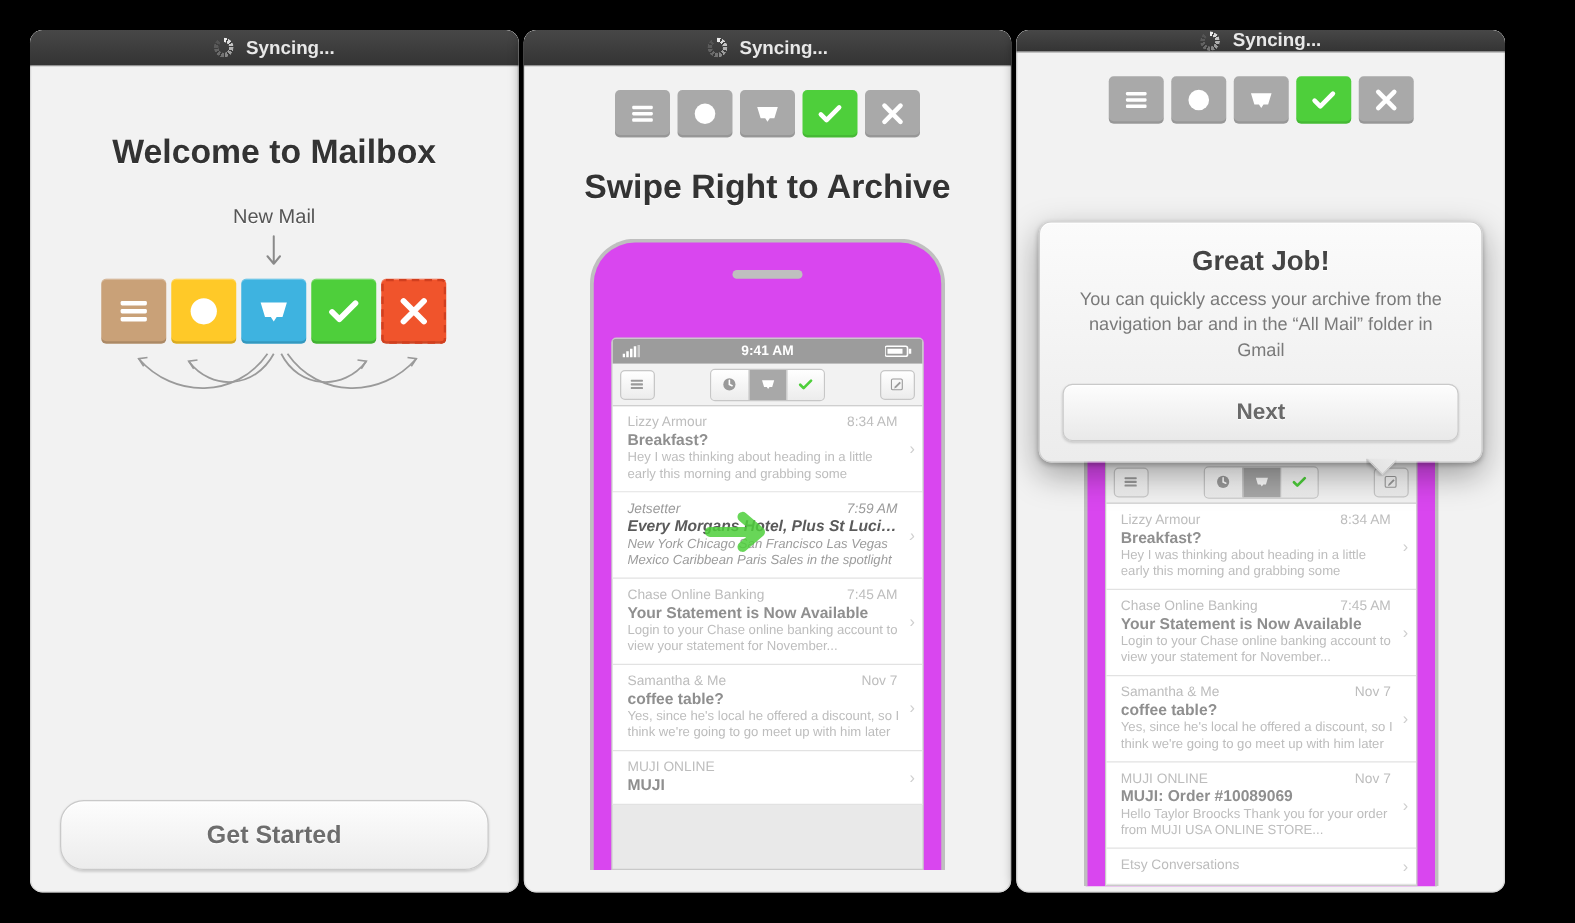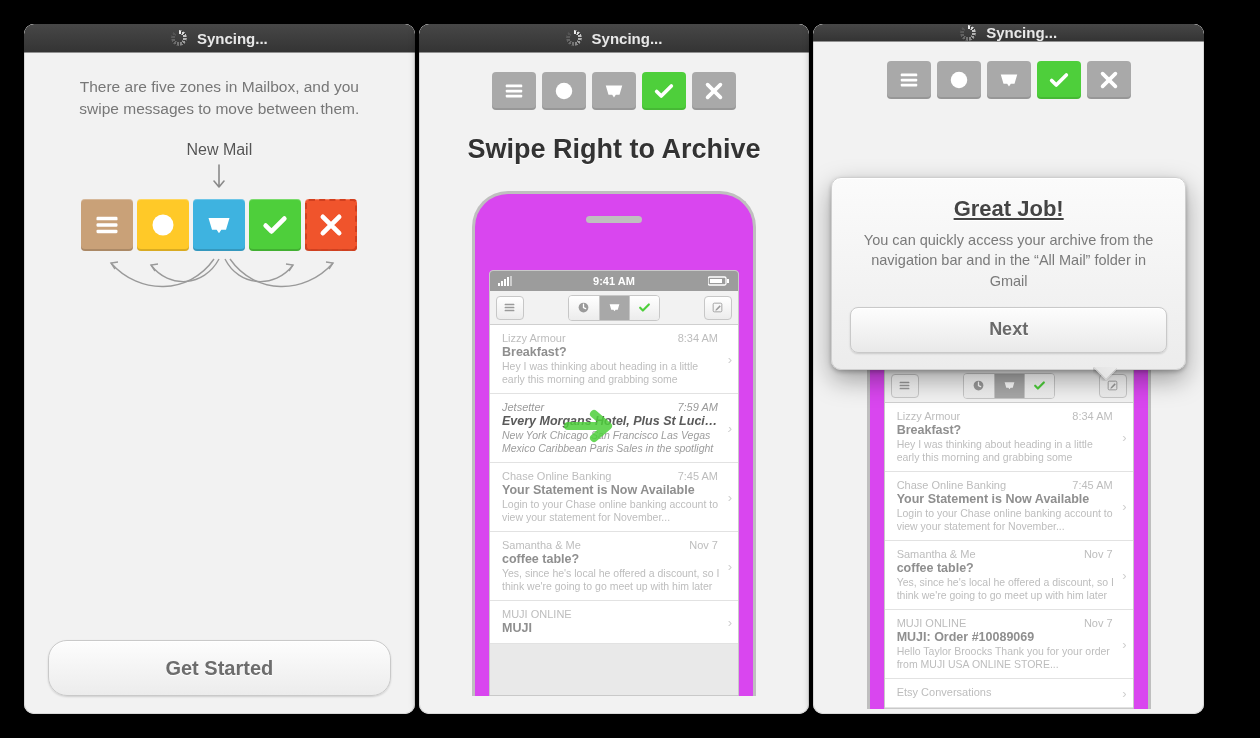--- a/index.html
+++ b/index.html
@@ -140,21 +140,21 @@
   .mail-row.hl .prev{color:#9c9c9c;}
   .swipe-cursor{position:absolute;left:42%;top:50%;transform:translate(-50%,-50%);pointer-events:none;}
 
   
   .popover{
     position:absolute;left:18px;right:18px;top:136px;background:linear-gradient(#fbfbfb,#ececec);
     border:1px solid #cfcfcf;border-radius:10px;padding:18px 18px 16px;
     box-shadow:0 10px 26px rgba(0,0,0,.35), 0 2px 4px rgba(0,0,0,.25), inset 0 1px 0 #fff;
     z-index:5;
   }
-  .popover h2{margin:0 0 8px;text-align:center;font-size:22px;color:#444;text-shadow:0 1px 0 #fff;text-decoration:underline;}
+  .popover h2{margin:0 0 8px;text-align:center;font-size:22px;color:#444;text-shadow:0 1px 0 #fff;}
   .popover p{margin:0 auto 16px;max-width:310px;text-align:center;color:#7a7a7a;font-size:14.5px;line-height:1.4;}
   .popover .next{height:46px;border-radius:8px;background:linear-gradient(#fdfdfd,#e9e9e9);border:1px solid var(--btn-border);
     display:flex;align-items:center;justify-content:center;font-size:18px;font-weight:700;color:#6a6a6a;
     box-shadow:0 1px 2px rgba(0,0,0,.15),inset 0 1px 0 #fff;text-shadow:0 1px 0 #fff;cursor:pointer;}
   .popover-tail{position:absolute;bottom:-12px;right:68px;width:24px;height:14px;overflow:hidden;}
   .popover-tail::before{content:"";position:absolute;width:18px;height:18px;background:linear-gradient(#ececec,#e4e4e4);
     border:1px solid #cfcfcf;transform:rotate(45deg);top:-11px;left:3px;box-shadow:0 2px 3px rgba(0,0,0,.2);}
   .screen3 .phone{margin-top:160px;}
 </style>
 </head>
@@ -200,21 +200,21 @@
 </svg>
 
 <div class="stage">
 
   <div class="screen">
     <div class="statusbar">
       <span class="spinner"></span>
       <span>Syncing...</span>
     </div>
     <div class="content">
-      <p class="subtitle">There are five zones in Mailbox, and you swipe messages to move between them.</p>
+      <h1 class="title">Welcome to Mailbox</h1>
 
       <div class="diagram">
         <span class="newmail-label">New Mail</span>
         <svg class="arrow-down" width="14" height="30" viewBox="0 0 14 30">
           <path d="M7 2v20M2 18l5 6 5-6" stroke="#8a8a8a" stroke-width="1.6" fill="none" stroke-linecap="round" stroke-linejoin="round"></path>
         </svg>
         <div class="tilerow">
           <div class="tile c-tan">
               <svg viewBox="0 0 24 24" fill="currentColor">
                 <use href="#i-lines"></use>

